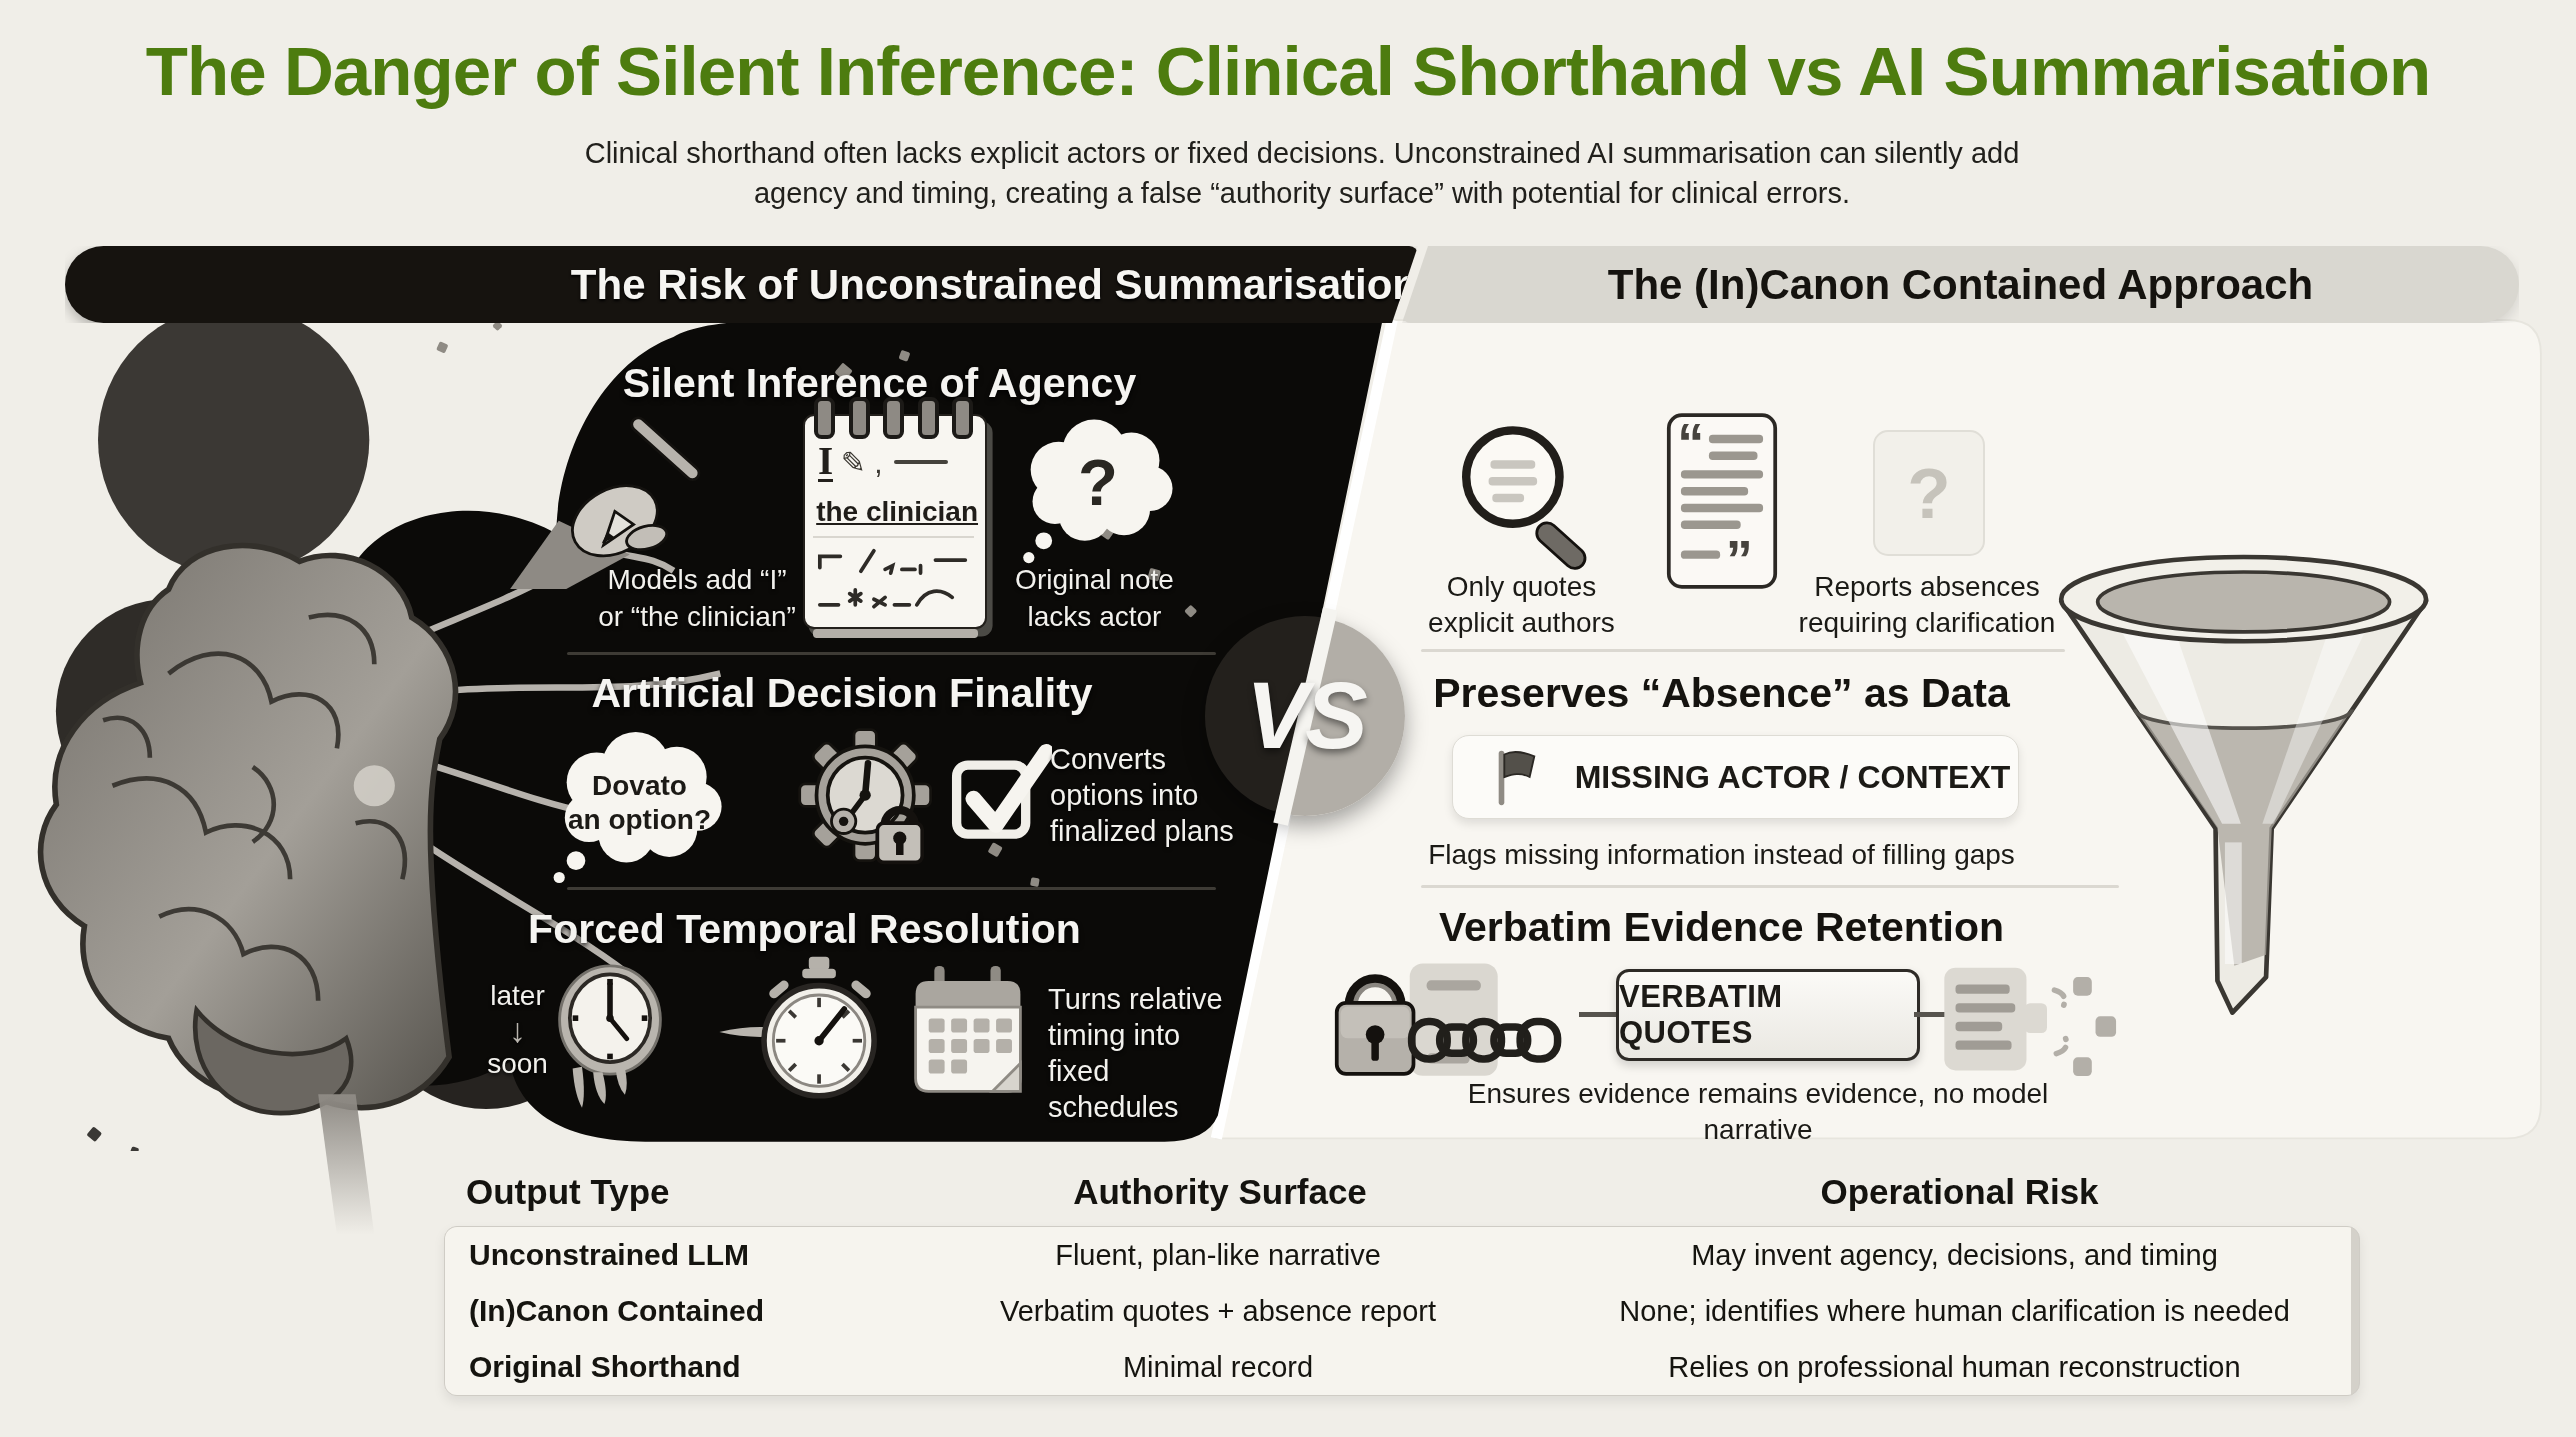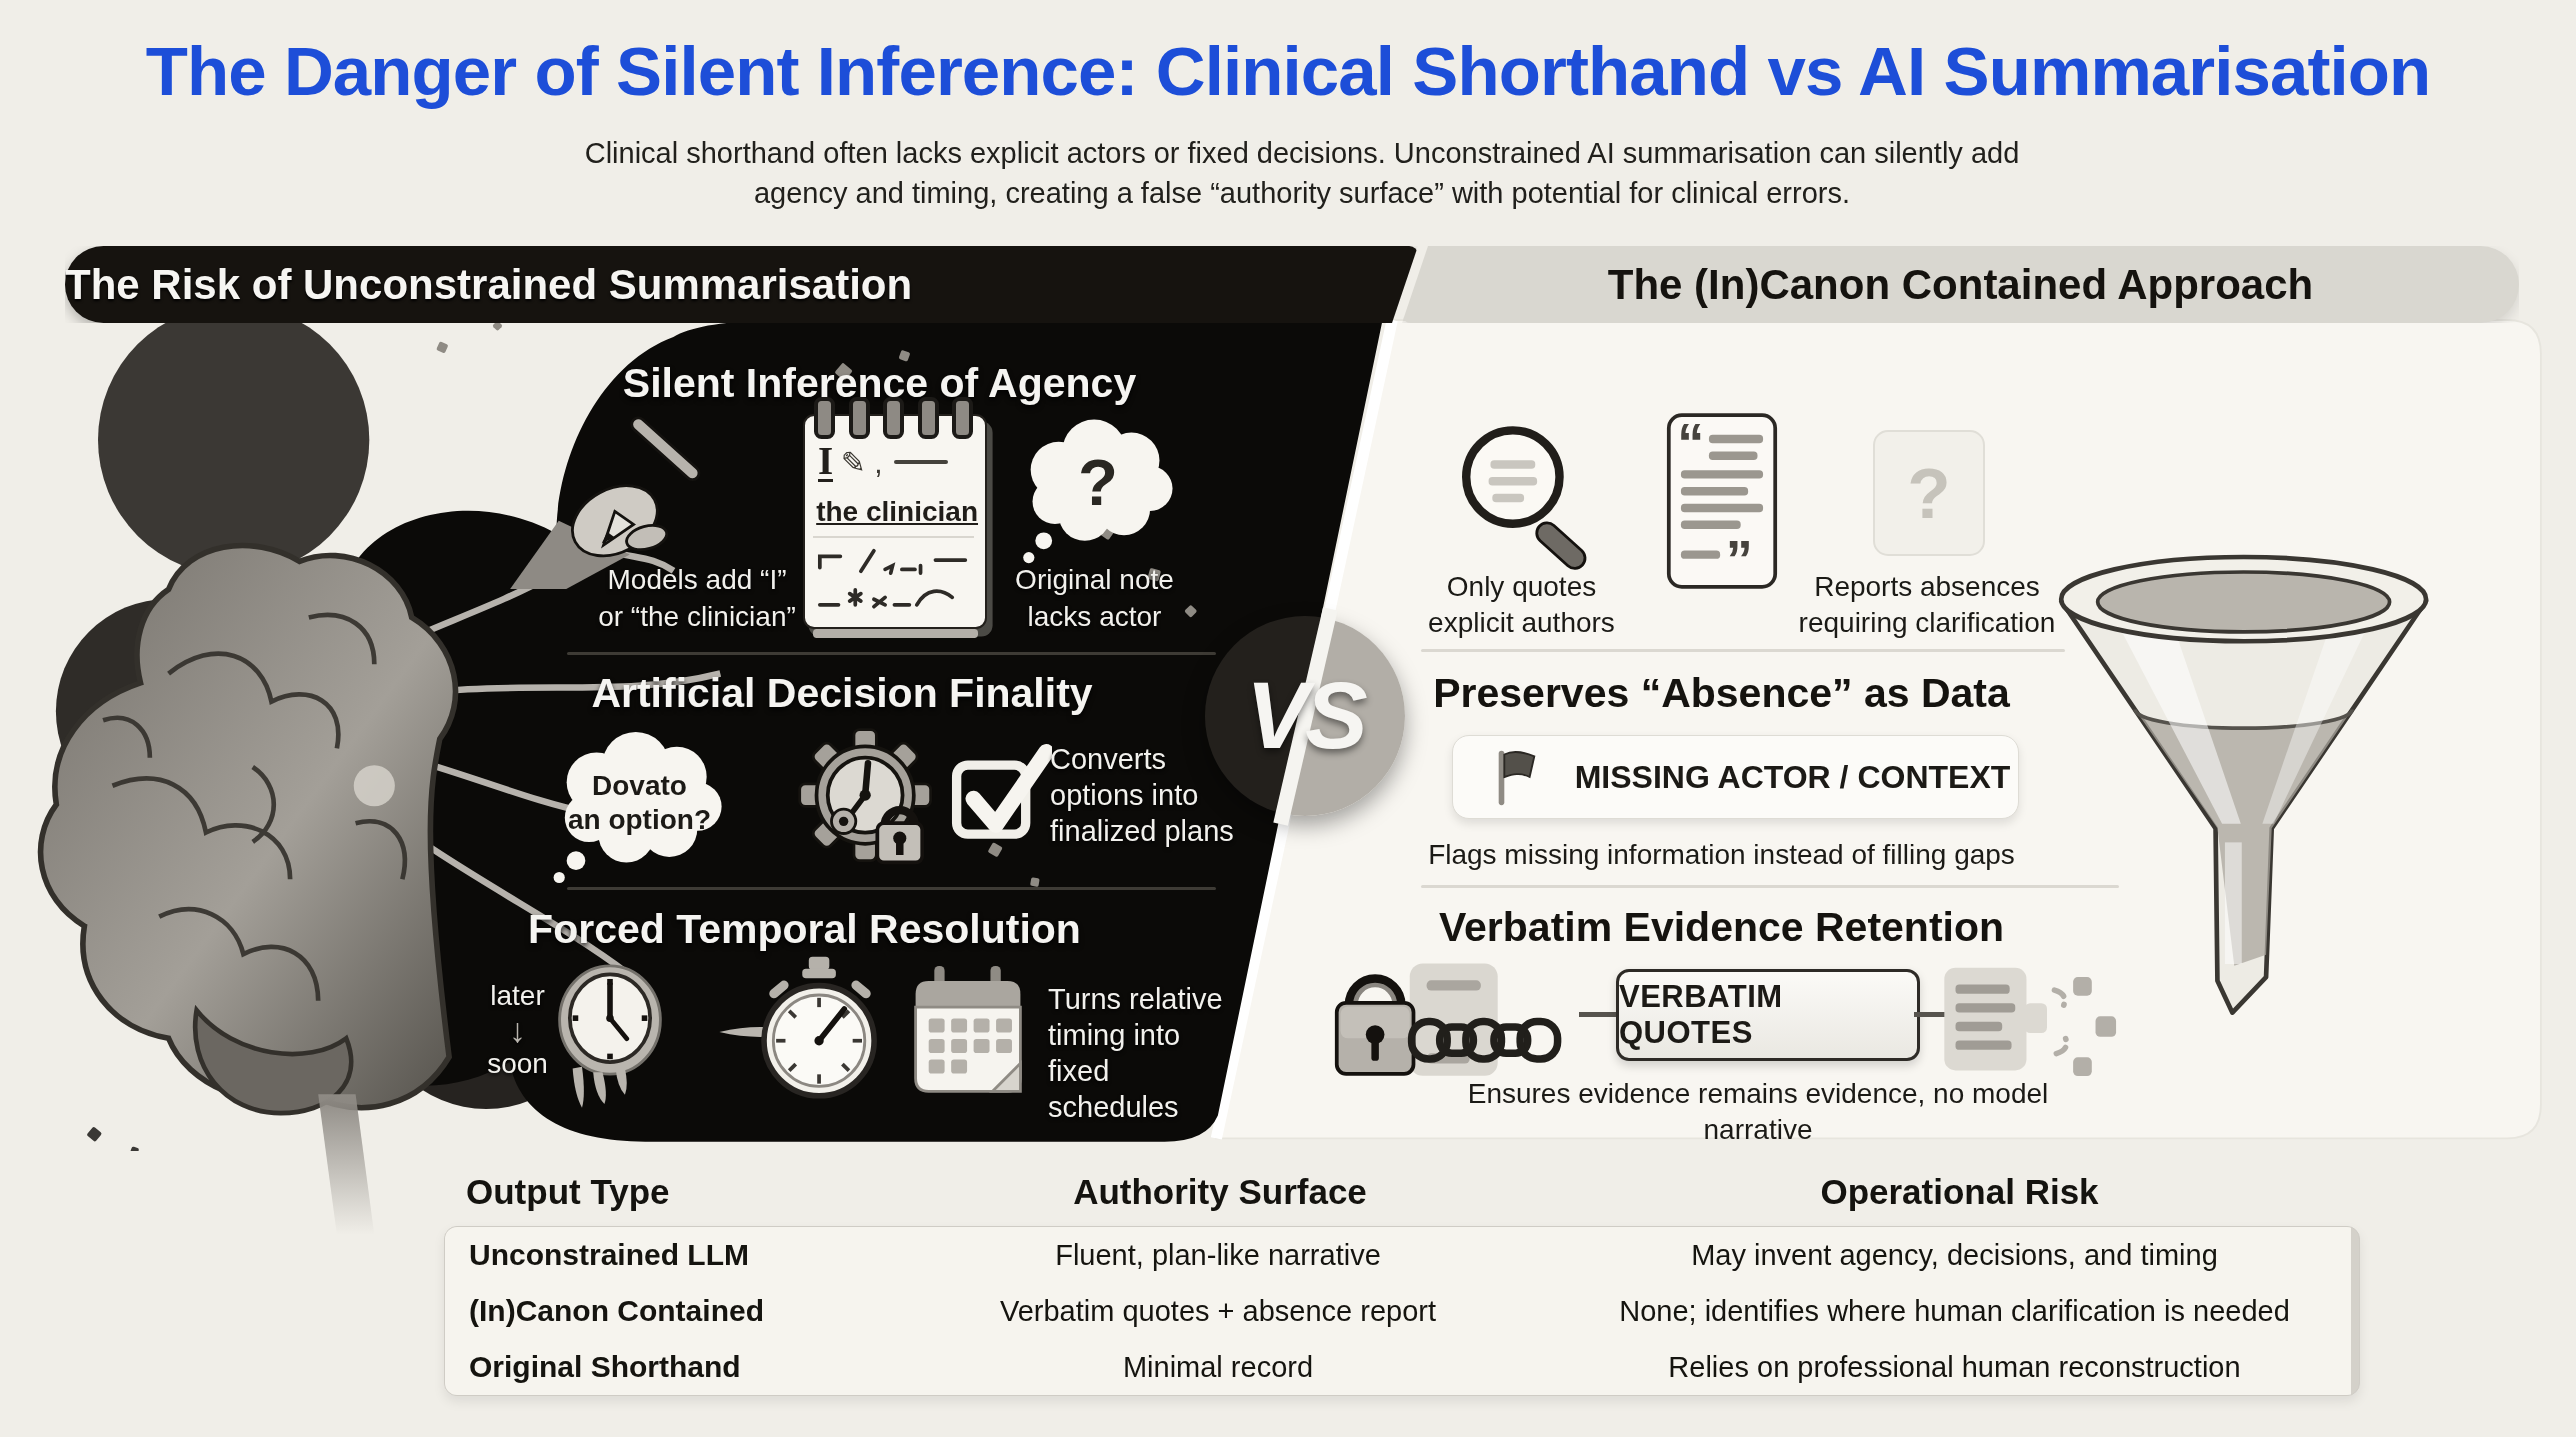--- a/index.html
+++ b/index.html
@@ -1,28 +1,28 @@
 <!DOCTYPE html>
 <html style="font-size:15px"><head>
 <meta charset="utf-8">
 <style>
   html,body{margin:0;padding:0;background:#e6e4de;}
   .stage{position:relative;width:2576px;height:1437px;background:#f0eee8;overflow:hidden;
          font-family:"Liberation Sans", sans-serif;color:#161512;}
   .abs{position:absolute;}
   
   .title{left:0;top:32px;width:2576px;text-align:center;font-size:69px;font-weight:bold;
-         letter-spacing:-0.9px;color:#1d4ed8;}
+         letter-spacing:-0.9px;color:#4d7c0f;}
   .subtitle{left:0;top:133px;width:2576px;text-align:center;font-size:29px;line-height:40px;
             font-weight:500;color:#21201c;padding-left:14px;}
   
   .banner-left{left:65px;top:246px;width:1353px;height:77px;background:#16130f;
 phantom:0;border-radius:41px 9.4px 9.4px 41px;
     clip-path:polygon(0 0,100% 0,calc(100% - 26px) 100%,0 100%);
-    display:flex;align-items:center;justify-content:flex-start;
+    display:flex;align-items:center;justify-content:flex-end;
     box-shadow:0 5.6px 13px rgba(0,0,0,.25);}
   .banner-left span{color:#f6f5f2;font-size:42px;font-weight:bold;text-shadow:0 1.9px 2.8px #000;}
   .banner-right{left:1402px;top:246px;width:1117px;height:77px;background:#d9d7d0;
     border-radius:9.4px 41px 41px 9.4px;
     clip-path:polygon(26px 0,100% 0,100% 100%,0 100%);
     display:flex;align-items:center;justify-content:center;
     box-shadow:0 5.6px 13px rgba(0,0,0,.12);}
   .banner-right span{color:#15130f;font-size:42px;font-weight:bold;}
   
   .lheading{color:#f5f4f1;font-size:41px;font-weight:bold;text-align:center;

